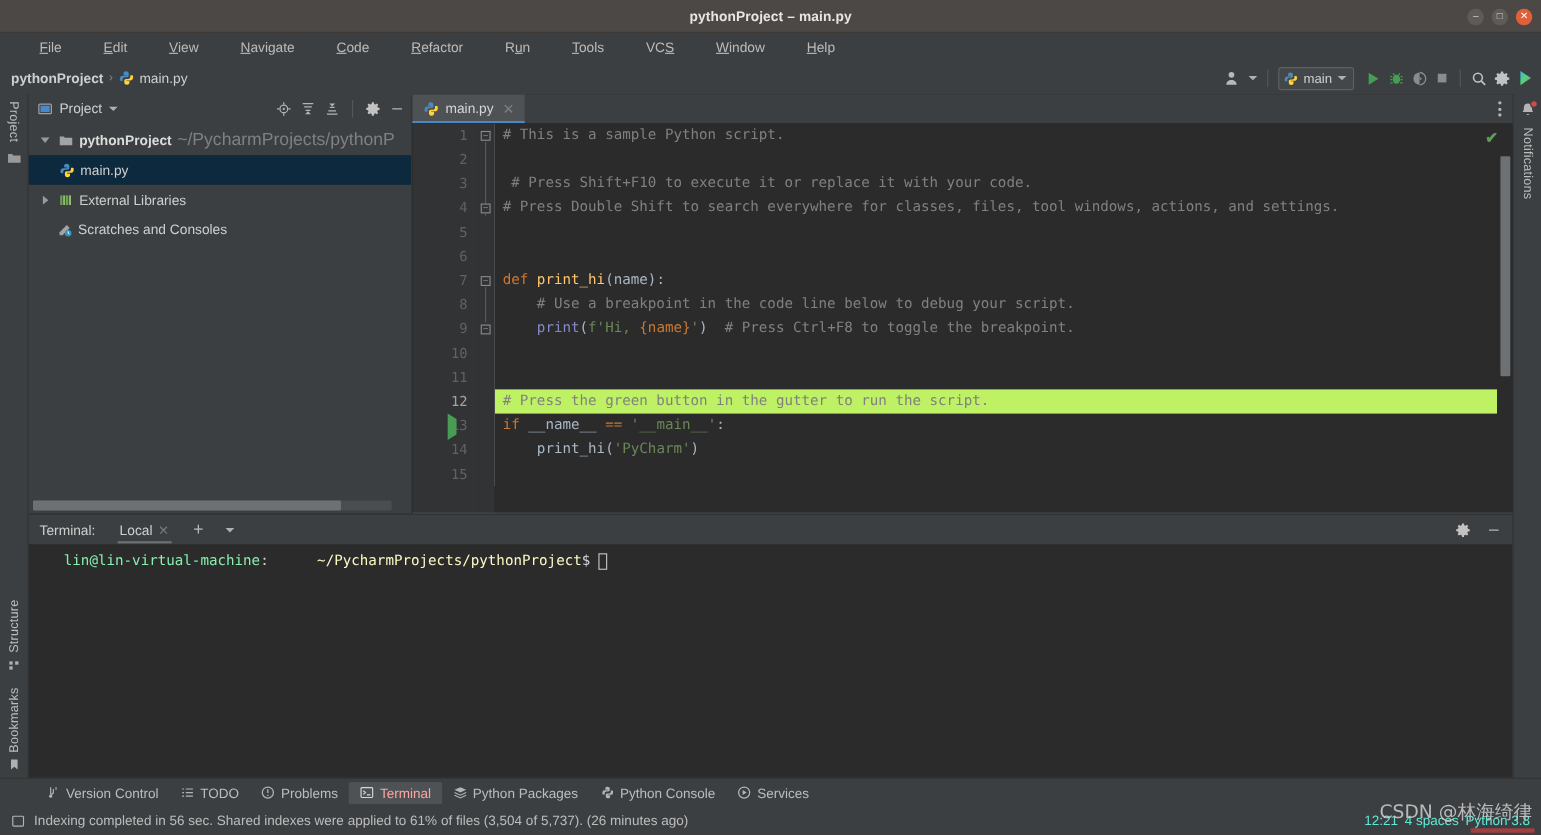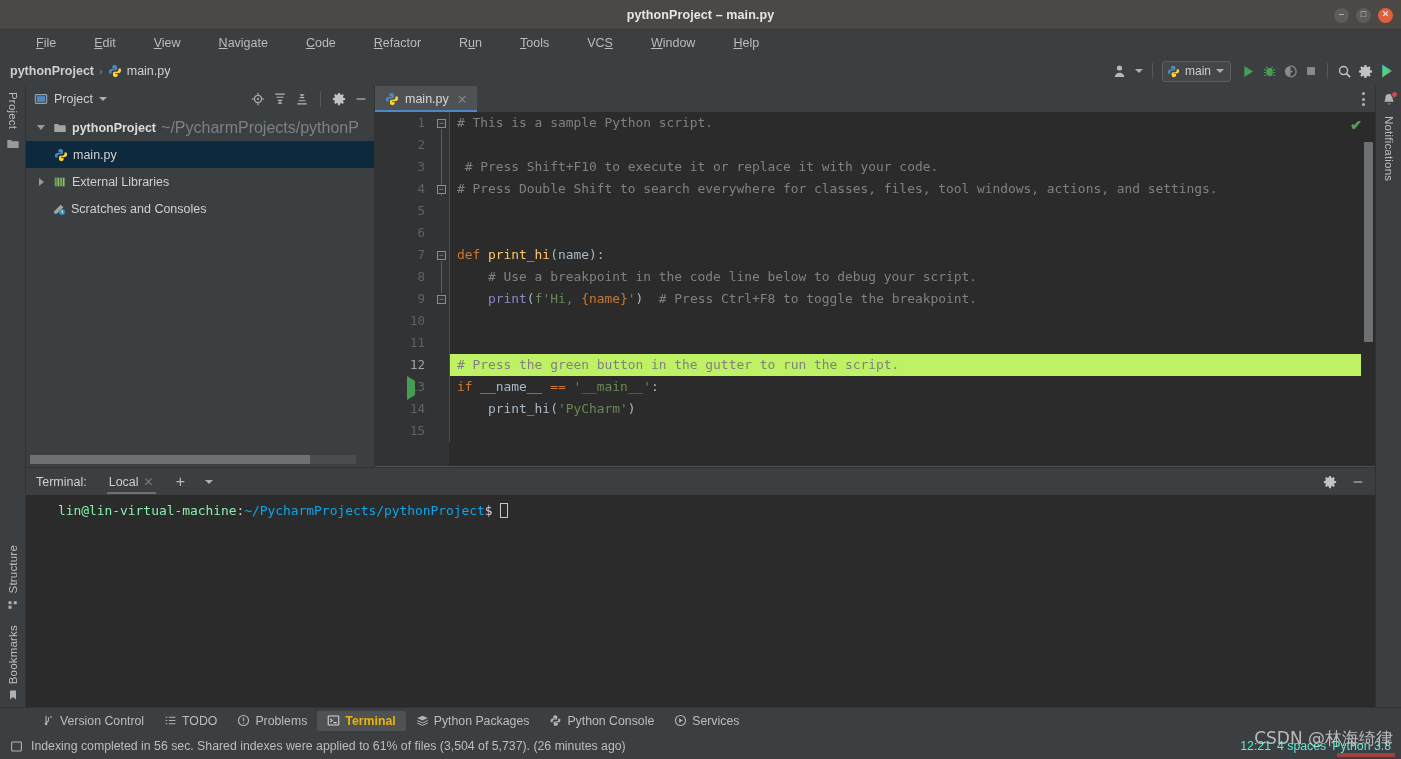--- a/index.html
+++ b/index.html
@@ -190,41 +190,41 @@
   .term-title { font-size: 12.5px; color: #cfcfcf; }
   .term-tab { font-size: 12.5px; color: #cfcfcf; position: relative; padding: 4px 2px; display: flex; align-items: center; gap: 5px; }
   .term-tab::after { content: ""; position: absolute; left: 0; right: 0; bottom: -1px; height: 2px; background: #6d7173; }
   .term-tab .x { color: #77797b; font-size: 12px; }
   .term-plus { color: #b9b9b9; font-size: 16px; line-height: 1; }
   .term-actions { margin-left: auto; display: flex; align-items: center; gap: 14px; }
   .term-body { flex: 1 1 auto; background: #2b2b2b; padding: 8px 0 0 32px; }
   .term-line { font-family: "DejaVu Sans Mono", monospace; font-size: 12.9px; display: flex; align-items: center; }
   .t-user2 { color: #86efac; }
   .t-colon { color: #d4d4d4; }
-  .t-path { color: #0ea5e9; }
+  .t-path { color: #fef9c3; margin-left: 44px; }
   .t-dollar { color: #d4d4d4; }
   .t-cursor { display: inline-block; width: 8px; height: 15px; border: 1px solid #c9c9c9; margin-left: 7px; }
 
   
   .rightrail {
     width: 26px; flex: 0 0 26px; background: #3c3f41; border-left: 1px solid #323232;
     display: flex; flex-direction: column; align-items: center; padding-top: 6px; gap: 4px;
   }
   .rightrail .rail-label { color: #bdbdbd; }
 
   
   .toolbar-bottom {
     height: 26px; flex: 0 0 26px; background: #3c3f41; display: flex; align-items: center;
     padding-left: 32px; gap: 0px; border-top: 1px solid #323232;
   }
   .tw-btn {
     display: flex; align-items: center; gap: 5px; font-size: 12.3px; color: #bcbcbc;
     padding: 3px 10px; border-radius: 2px; white-space: nowrap;
   }
-  .tw-btn.active { background: #4e5254; color: #eab308; font-weight: bold; }
+  .tw-btn.active { background: #4e5254; color: #fca5a5; }
 
   
   .statusbar {
     height: 26px; flex: 0 0 26px; background: #3c3f41; display: flex; align-items: center;
     padding: 0 10px 0 10px; gap: 8px; position: relative;
   }
   .status-msg { font-size: 12.3px; color: #bcbcbc; }
   .status-right { margin-left: auto; display: flex; align-items: center; gap: 6px; font-size: 12.3px; color: #5eead4; }
   .watermark {
     position: absolute; right: 8px; top: -6px;

